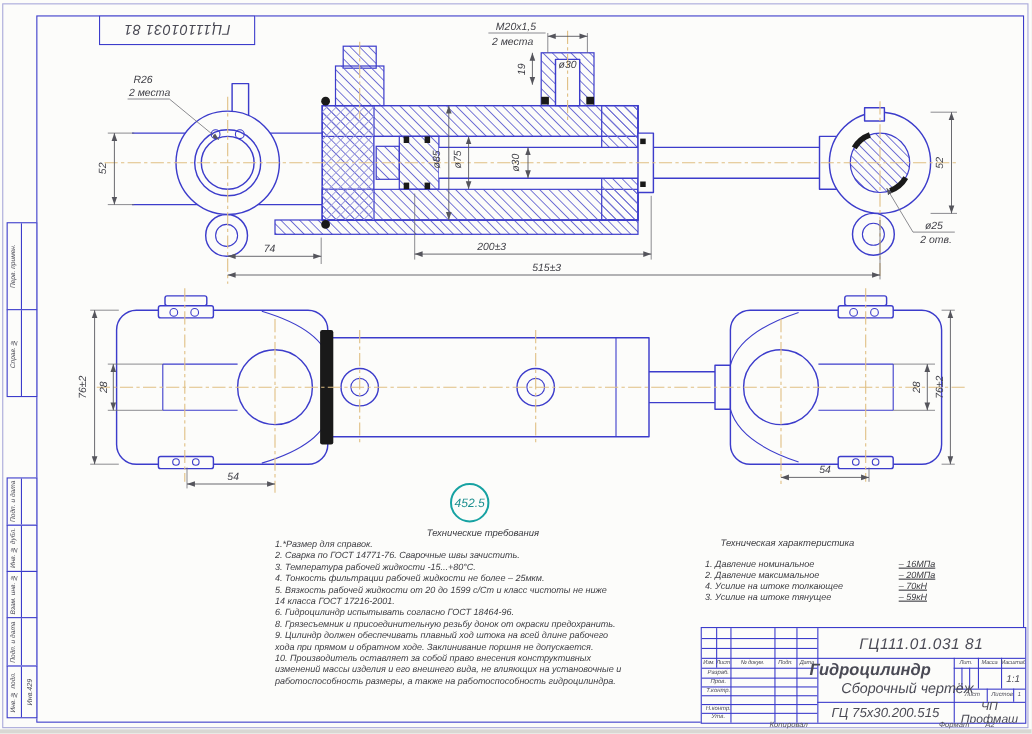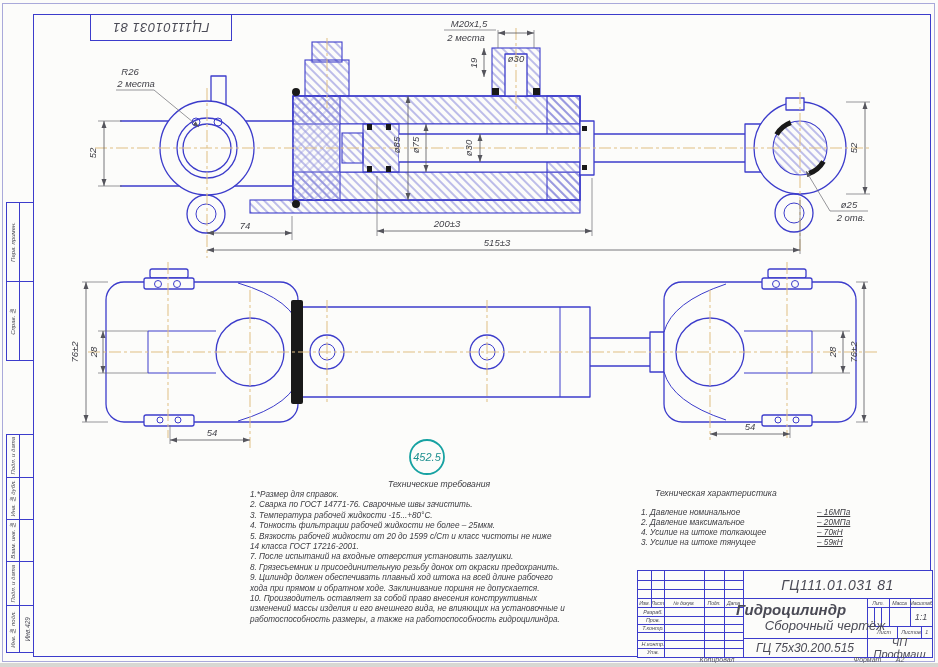--- a/index.html
+++ b/index.html
@@ -347,21 +347,21 @@
   </svg>
 
   <div class="treq-title">Технические требования</div>
   <div class="treq">
     <div>1.*Размер для справок.</div>
     <div>2. Сварка по ГОСТ 14771-76. Сварочные швы зачистить.</div>
     <div>3. Температура рабочей жидкости   -15...+80°С.</div>
     <div>4. Тонкость фильтрации рабочей жидкости не более  – 25мкм.</div>
     <div>5. Вязкость рабочей жидкости от 20 до 1599 с/Ст и класс чистоты не ниже</div>
     <div>14 класса ГОСТ 17216-2001.</div>
-    <div>7. После испытаний на входные отверстия установить заглушки.</div>
+    <div>6. Гидроцилиндр испытывать согласно ГОСТ 18464-96.</div>
     <div>8. Грязесъемник и присоединительную резьбу донок от окраски предохранить.</div>
     <div>9. Цилиндр должен обеспечивать плавный ход штока на всей длине рабочего</div>
     <div>хода при прямом и обратном ходе. Заклинивание поршня не допускается.</div>
     <div>10. Производитель оставляет за собой право внесения конструктивных</div>
     <div>изменений массы изделия и его внешнего вида, не влияющих на установочные и</div>
     <div>работоспособность размеры, а также на работоспособность гидроцилиндра.</div>
   </div>
 
   <div class="tchar-title">Техническая характеристика</div>
   <div class="tchar">

